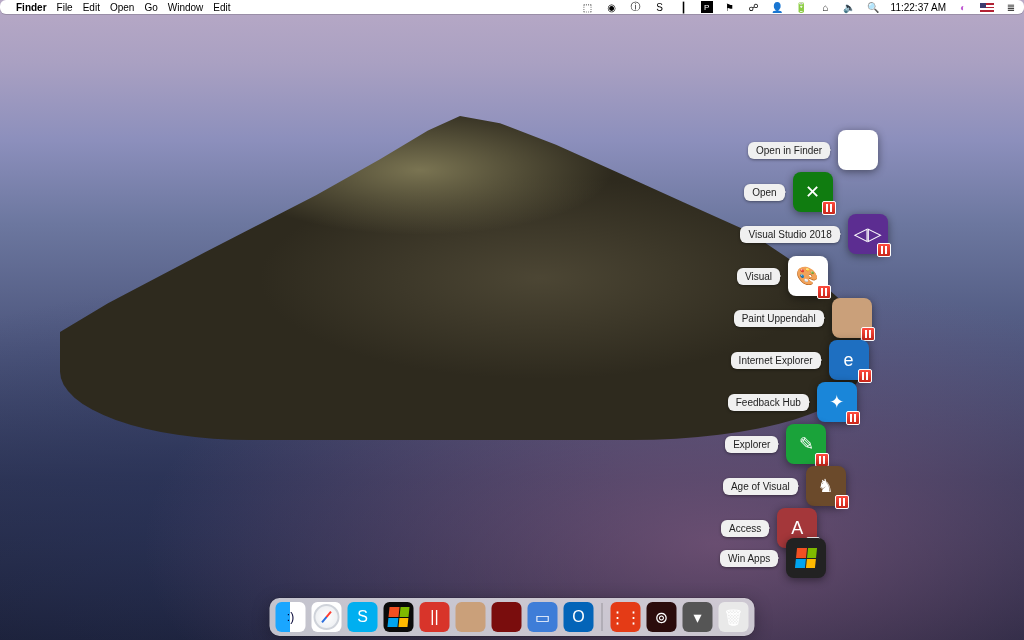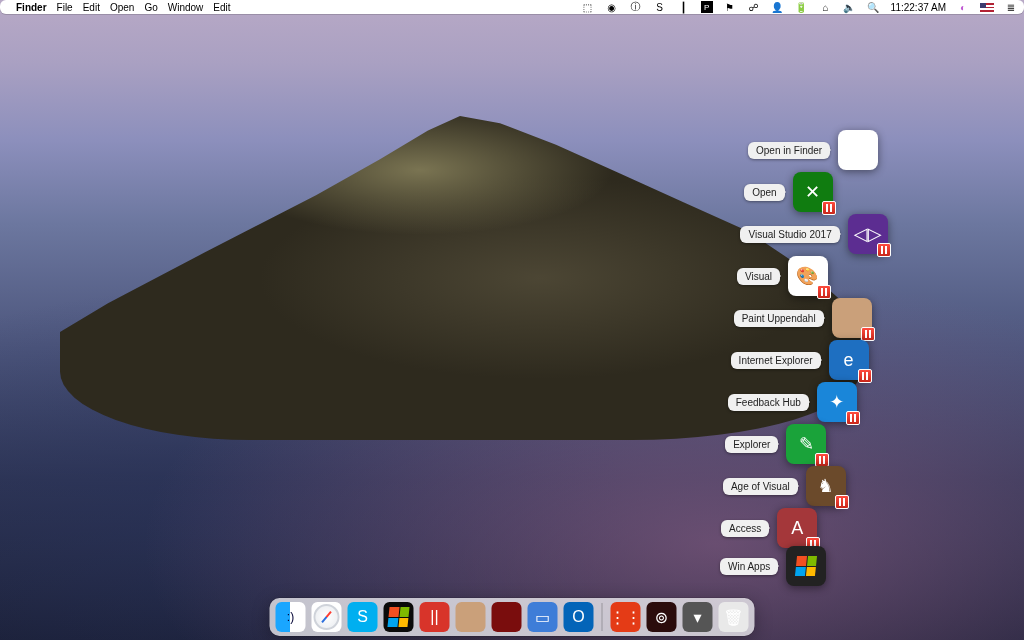--- a/index.html
+++ b/index.html
@@ -122,21 +122,21 @@
     <div class="item" style="bottom: 420px; left: 28px;">
       <div class="ic bg-open" style="position: relative;">↪</div>
       <div class="lbl">Open in Finder</div>
     </div>
     <div class="item" style="bottom: 378px; left: 24.16px;">
       <div class="ic bg-xbox" style="position: relative;">✕<div class="pbadge"></div></div>
       <div class="lbl">Open</div>
     </div>
     <div class="item" style="bottom: 336px; left: 20.4873px;">
       <div class="ic bg-vs" style="position: relative;">◁▷<div class="pbadge"></div></div>
-      <div class="lbl">Visual Studio 2017</div>
+      <div class="lbl">Visual Studio 2018</div>
     </div>
     <div class="item" style="bottom: 294px; left: 16.994px;">
       <div class="ic bg-paint" style="position: relative;">🎨<div class="pbadge"></div></div>
       <div class="lbl">Visual</div>
     </div>
     <div class="item" style="bottom: 252px; left: 13.6952px;">
       <div class="ic bg-face" style="position: relative;">
         <div class="pbadge"></div>
       </div>
       <div class="lbl">Paint Uppendahl</div>
@@ -154,21 +154,21 @@
       <div class="lbl">Explorer</div>
     </div>
     <div class="item" style="bottom: 84px; left: 2.94171px;">
       <div class="ic bg-aoe" style="position: relative;">♞<div class="pbadge"></div></div>
       <div class="lbl">Age of Visual</div>
     </div>
     <div class="item" style="bottom: 42px; left: 1.1147px;">
       <div class="ic bg-access" style="position: relative;">A<div class="pbadge"></div></div>
       <div class="lbl">Access</div>
     </div>
-    <div class="item" style="bottom: 4px; left: 0px;">
+    <div class="item" style="bottom: 12px; left: 0px;">
       <div class="ic bg-wapp" style="position: relative;">
         <div class="winflag">
           <span></span>
           <span></span>
           <span></span>
           <span></span>
         </div>
       </div>
       <div class="lbl">Win Apps</div>
     </div>

